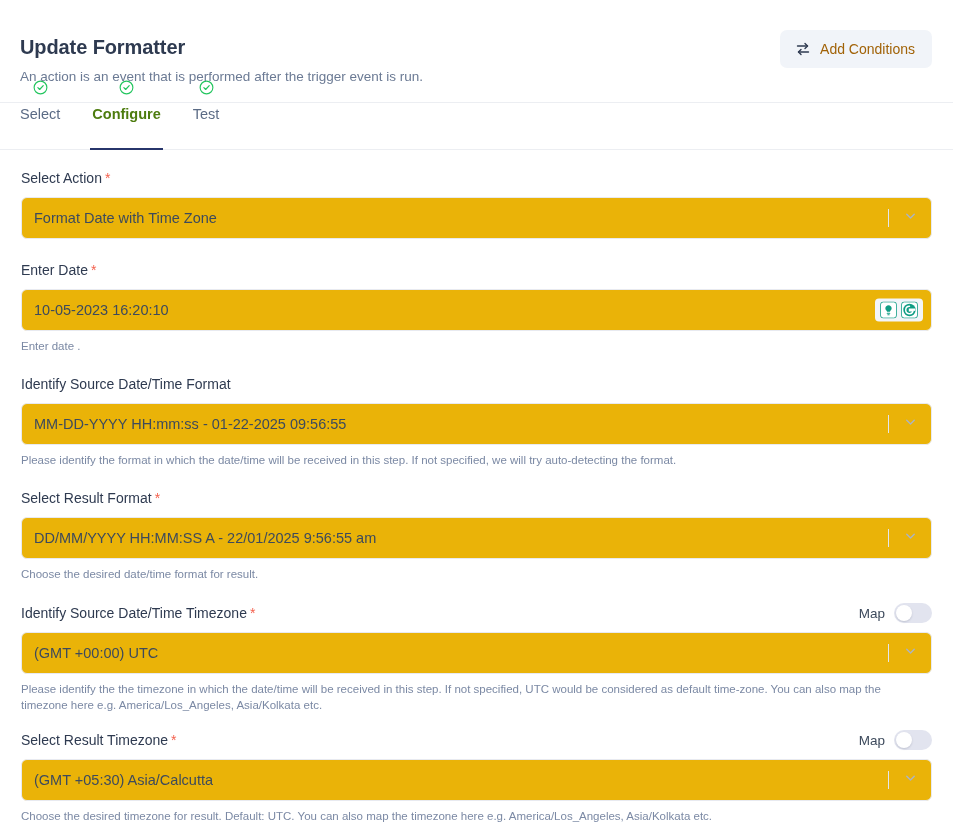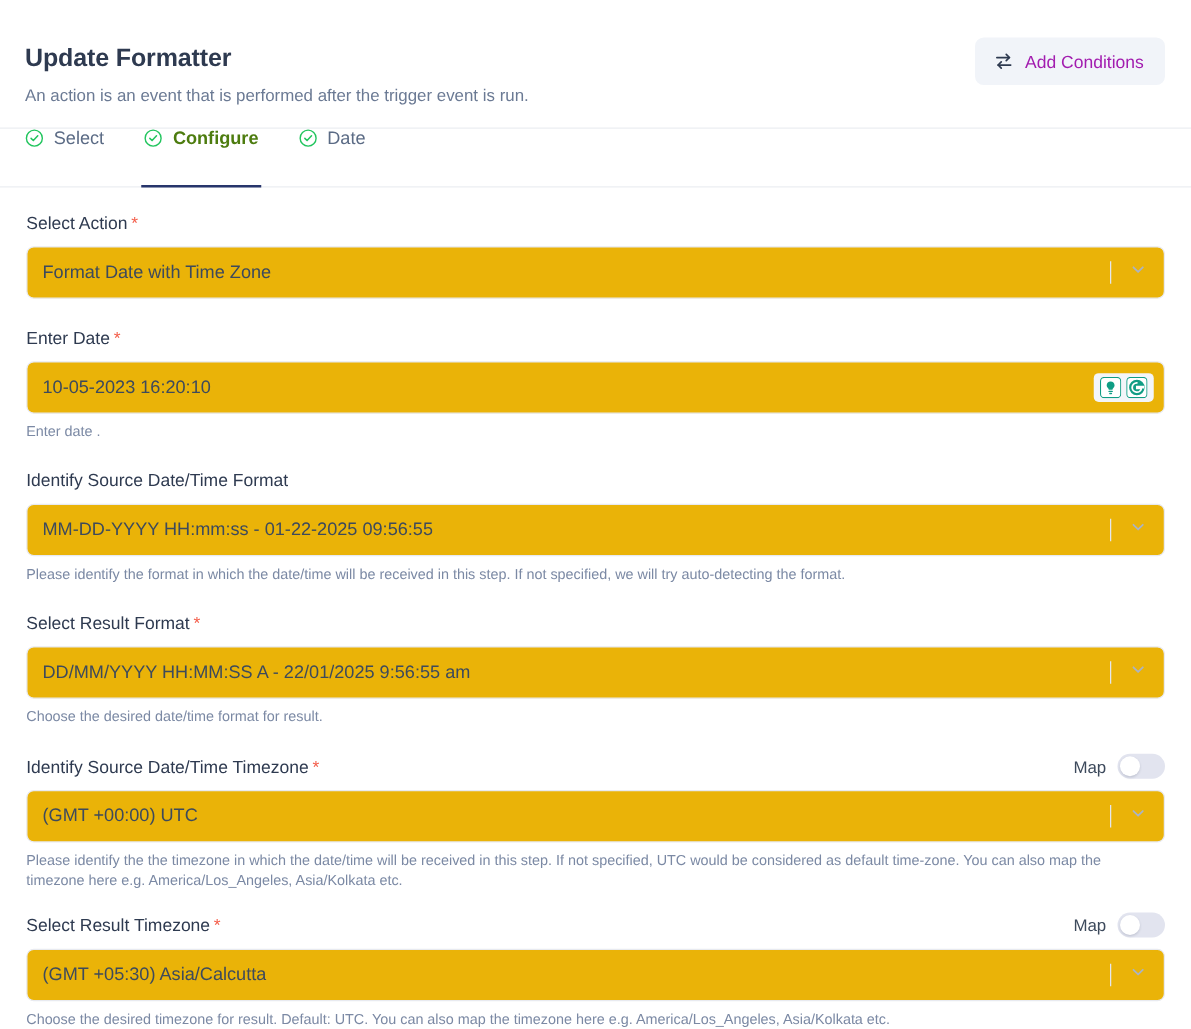--- a/index.html
+++ b/index.html
@@ -38,44 +38,45 @@
     right: 21px;
     display: flex;
     align-items: center;
     gap: 9px;
     background: #f1f4f9;
     border: none;
     border-radius: 7px;
     padding: 11px 17px 11px 15px;
     font-family: "Liberation Sans", sans-serif;
     font-size: 14px;
-    color: #a21caf;
+    color: #a16207;
     cursor: pointer;
   }
   .add-conditions-btn svg { display: block; }
 
   
   .tabs {
     display: flex;
     align-items: flex-end;
     gap: 30px;
     padding: 0 20px;
     border-bottom: 1px solid #eceef2;
     height: 47px;
   }
   .tab {
     display: flex;
-    align-items: flex-start;
+    align-items: center;
     gap: 8px;
     padding-bottom: 26px;
     font-size: 14.5px;
     color: #5b6b85;
     cursor: pointer;
     border-bottom: 2.5px solid transparent;
     margin-bottom: -1px;
+    flex-direction: column;
   }
   .tab.active {
     color: #4d7c0f;
     font-weight: bold;
     border-bottom-color: #27356b;
     padding-left: 2px;
     padding-right: 2px;
   }
   .tab-check { display: block; flex: 0 0 auto; }
 
@@ -231,21 +232,21 @@
     <span>Configure</span>
   </div>
 
   <div class="tab">
     <span class="tab-check">
       <svg width="15" height="15" viewBox="0 0 16 16" fill="none">
         <circle cx="8" cy="8" r="6.8" stroke="#22c55e" stroke-width="1.2"></circle>
         <path d="M5.2 8.2 7.1 10.1 10.9 6" stroke="#22c55e" stroke-width="1.3" stroke-linecap="round" stroke-linejoin="round"></path>
       </svg>
     </span>
-    <span>Date</span>
+    <span>Test</span>
   </div>
 
 </div>
 
 <div class="form">
 
   <div class="field">
     <div class="field-label-row">
       <div class="field-label">
         <span>Select Action</span><span class="req">*</span>

